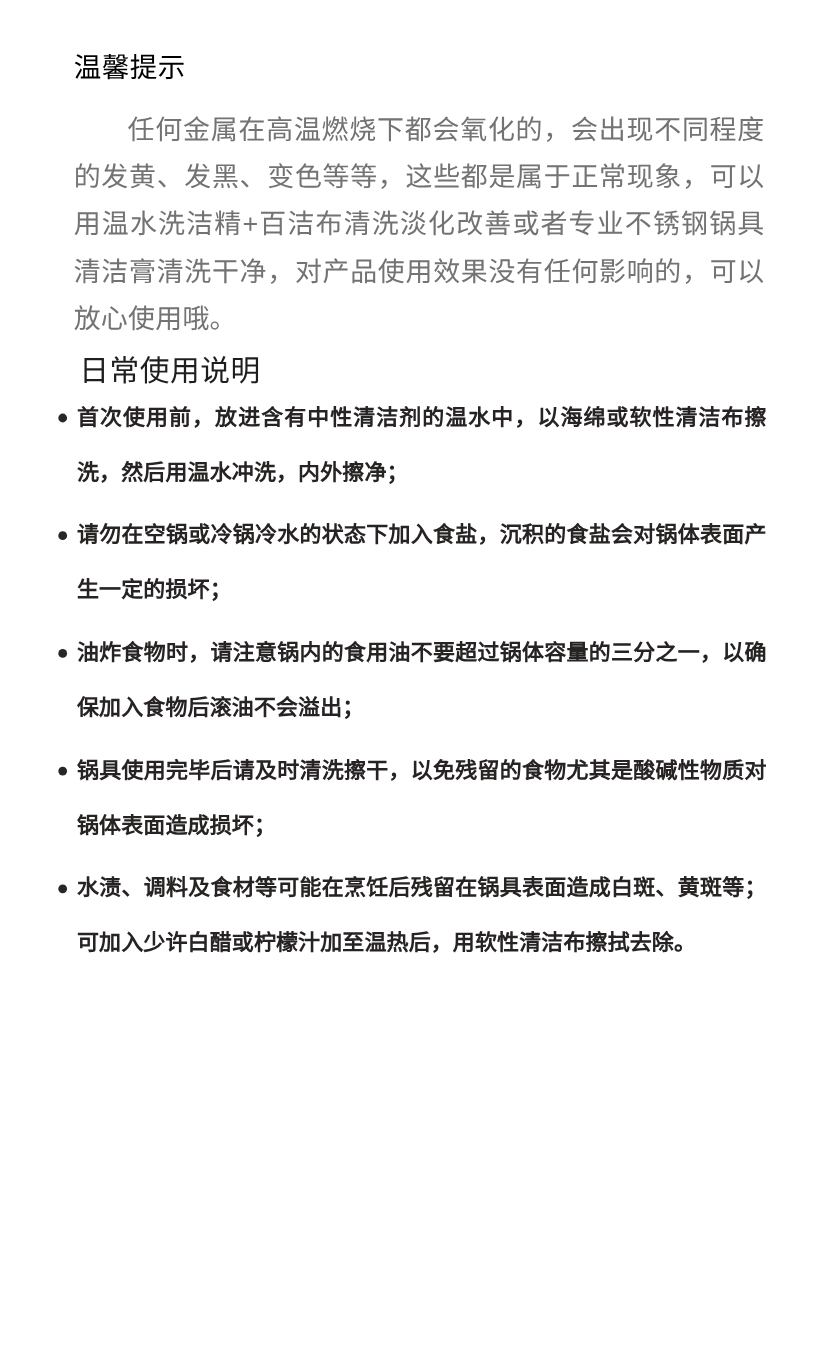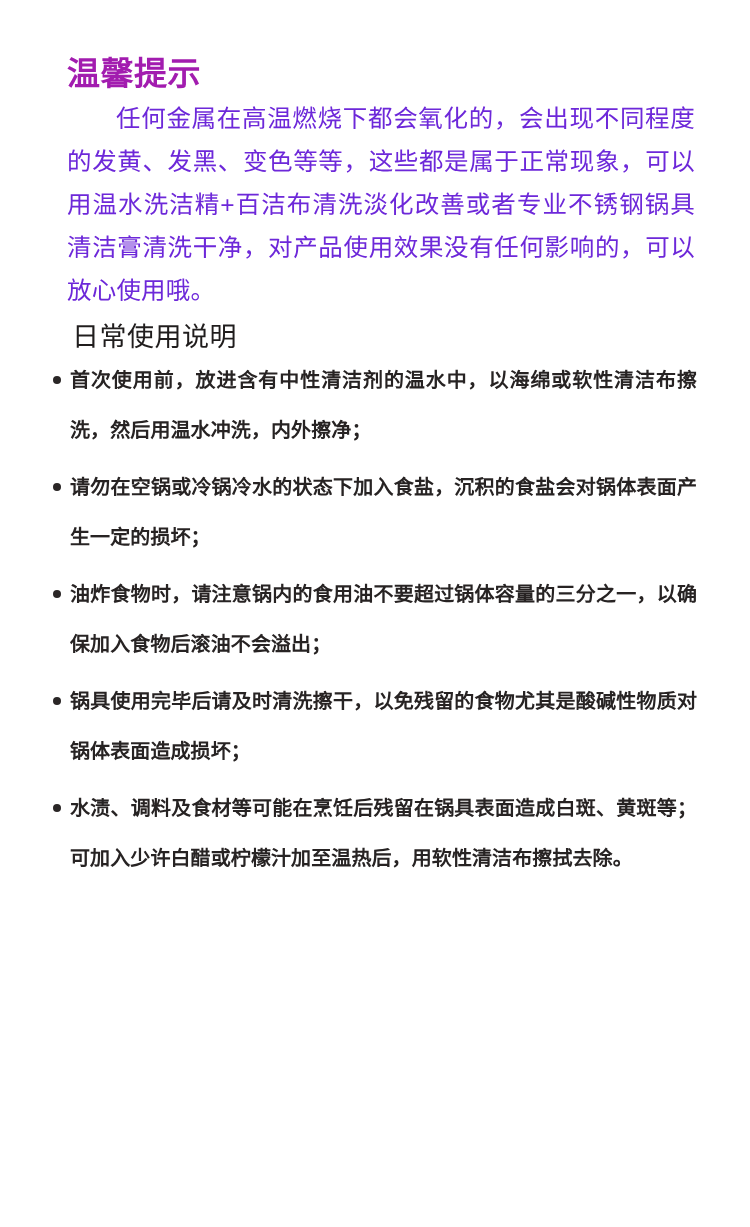--- a/index.html
+++ b/index.html
@@ -28,36 +28,36 @@
   .section-tips {
     position: absolute;
     left: 0;
     top: 0;
     width: 750px;
   }
   .tips-heading {
     position: absolute;
     left: 67px;
     top: 26px;
-    font-size: 33px;
-    font-weight: bold;
+    font-size: 25px;
+    font-weight: normal;
     letter-spacing: 0.5px;
     line-height: 1.25;
-    color: #a21caf;
+    color: #000000;
     white-space: nowrap;
   }
   .tips-body {
     position: absolute;
     left: 67px;
     top: 72px;
     width: 628px;
     font-size: 24.5px;
     line-height: 43px;
     letter-spacing: 0.2px;
-    color: #6d28d9;
+    color: #737373;
     text-align: justify;
     text-justify: inter-ideograph;
     text-indent: 2em;
   }
 
   
   .section-usage {
     position: absolute;
     left: 0;
     top: 0;

